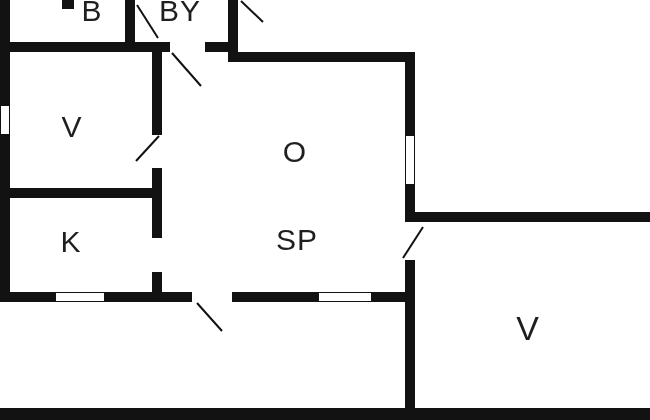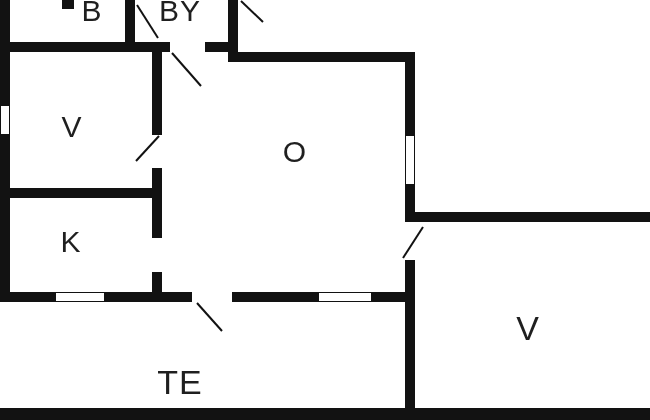--- a/index.html
+++ b/index.html
@@ -52,16 +52,16 @@
     <line x1="159" y1="136" x2="136" y2="161" stroke="#121212" stroke-width="2"></line>
     <line x1="197" y1="303" x2="222" y2="331" stroke="#121212" stroke-width="2"></line>
     <line x1="403" y1="258" x2="423" y2="227" stroke="#121212" stroke-width="2"></line>
   </svg>
 
   <div class="room-label" style="left:70px; top:-4px; width:44px">B</div>
   <div class="room-label" style="left:148px;top:-4px; width:64px">BY</div>
   <div class="room-label" style="left:42px; top:112px;width:60px">V</div>
   <div class="room-label" style="left:265px;top:137px;width:60px">O</div>
   <div class="room-label" style="left:41px; top:227px;width:60px">K</div>
-  <div class="room-label big" style="left:148px;top:365px;width:64px">TE</div>
+  <div class="room-label" style="left:267px;top:225px;width:60px">SP</div>
   <div class="room-label big" style="left:498px;top:311px;width:60px">V</div>
 
 </div>
 
 </body></html>

